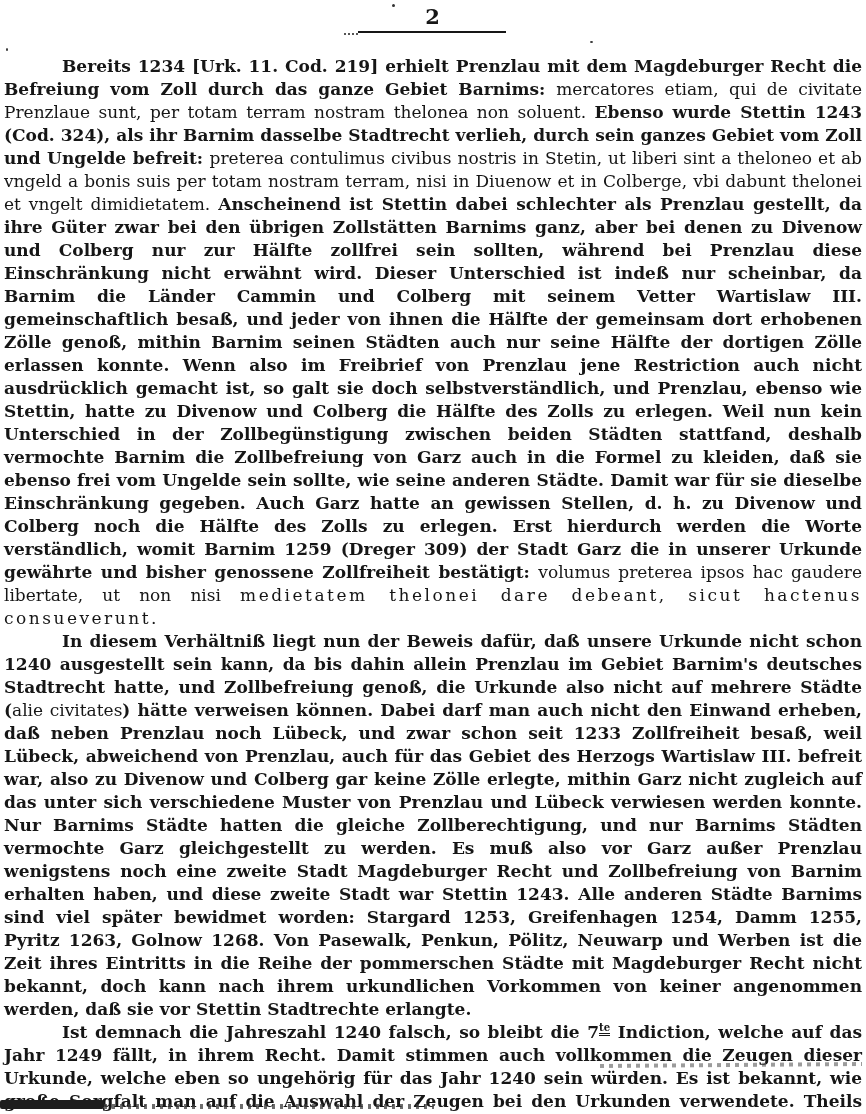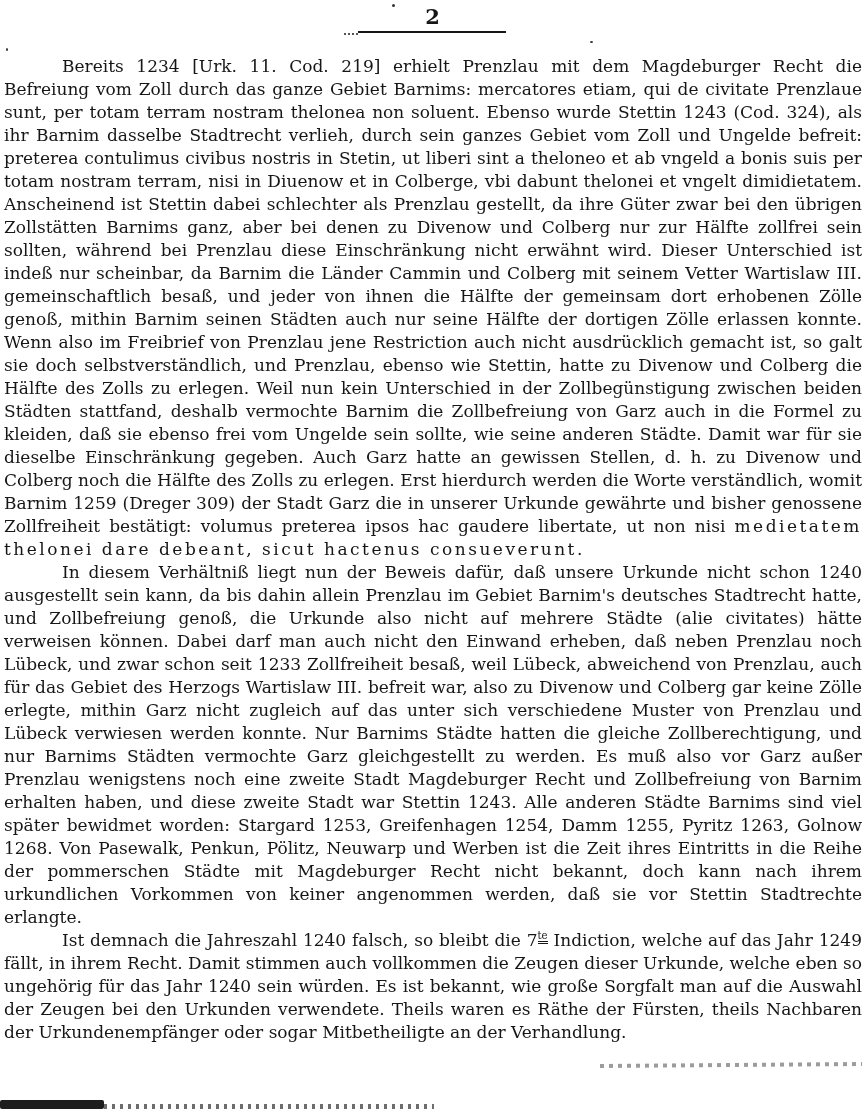--- a/index.html
+++ b/index.html
@@ -49,27 +49,27 @@
     padding: 0 4px;
     font-size: 17px;
     line-height: 23px;
     text-align: justify;
   }
   p.para {
     margin: 0;
     text-indent: 58px;
   }
   
-  .fraktur { font-weight: 400; }
+  .fraktur { font-weight: 700; }
   
   .latin { font-weight: 400; }
   .latin-spaced { font-weight: 400; letter-spacing: 2.5px; }
   
   .sup {
-    font-weight: 400;
+    font-weight: 700;
     vertical-align: super;
     font-size: 0.6em;
     line-height: 0;
     border-bottom: 3px double #161616;
   }
   
   .speck {
     position: absolute;
     background: #333;
     border-radius: 50%;

